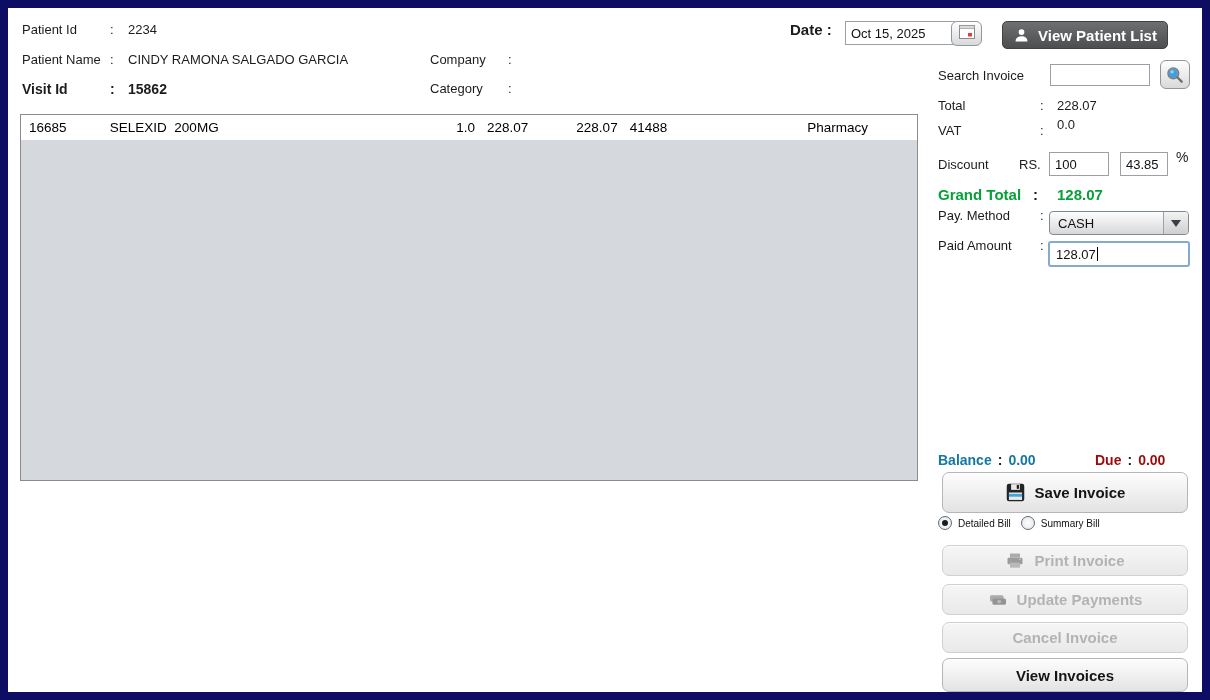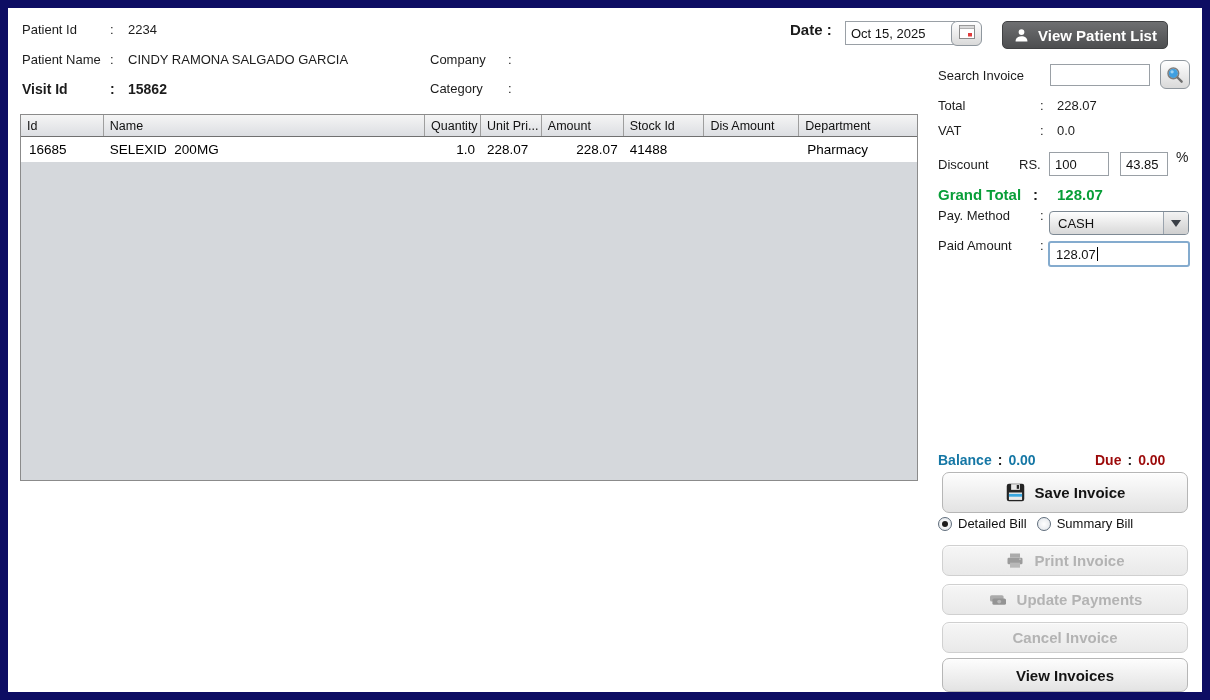--- a/index.html
+++ b/index.html
@@ -53,21 +53,21 @@
   .th{font-size:12.5px;color:#111;display:flex;align-items:center;padding-left:6px;box-sizing:border-box;border-right:1px solid #9e9e9e;overflow:hidden;white-space:nowrap;}
   .th:last-child{border-right:none;}
   .trow{display:flex;height:25px;background:#ffffff;}
   .td{font-size:13.5px;color:#000;display:flex;align-items:center;box-sizing:border-box;overflow:hidden;white-space:pre;padding:0 6px;}
   .td.r{justify-content:flex-end;text-align:center;}
   .c0{width:83px;} .c1{width:322px;} .c2{width:56px;} .c3{width:61px;}
   .c4{width:82px;} .c5{width:81px;} .c6{width:95px;} .c7{width:118px;}
   
   .radio{width:14px;height:14px;border-radius:50%;background:radial-gradient(#ffffff,#dfe3e8);border:1px solid #5f6d7c;box-sizing:border-box;position:relative;display:inline-block;}
   .radio.on::after{content:"";position:absolute;inset:3px;border-radius:50%;background:#1b1b1b;}
-  .radrow{position:absolute;left:938px;top:516px;display:flex;align-items:center;gap:6px;font-size:13px;color:#111;}
+  .radrow{position:absolute;left:938px;top:516px;display:flex;align-items:center;gap:6px;font-size:10px;color:#111;}
   .grp{position:absolute;display:flex;gap:6px;align-items:baseline;white-space:nowrap;}
 </style>
 </head>
 <body>
 
 <div class="frame"></div>
 
 <span class="abs lbl" style="left:22px;top:22px;">Patient Id</span>
 <span class="abs lbl" style="left:110px;top:22px;">:</span>
 <span class="abs lbl" style="left:128px;top:22px;">2234</span>
@@ -121,21 +121,21 @@
       </svg>
   </span>
 </div>
 
 <span class="abs lbl" style="left:938px;top:98px;">Total</span>
 <span class="abs lbl" style="left:1040px;top:98px;">:</span>
 <span class="abs lbl" style="left:1057px;top:98px;">228.07</span>
 
 <span class="abs lbl" style="left:938px;top:123px;text-align:right;">VAT</span>
 <span class="abs lbl" style="left:1040px;top:123px;">:</span>
-<span class="abs lbl" style="left:1057px;top:123px;text-align:right;">0.0</span>
+<span class="abs lbl" style="left:1057px;top:117px;text-align:right;">0.0</span>
 
 <span class="abs lbl" style="left:938px;top:157px;">Discount</span>
 <span class="abs lbl" style="left:1019px;top:157px;">RS.</span>
 <input class="txtin" style="left: 1049px; top: 152px; width: 60px; height: 24px;" value="100">
 <input class="txtin" style="left: 1120px; top: 152px; width: 48px; height: 24px;" value="43.85">
 <span class="abs lbl" style="left:1176px;top:149px;font-size:14px;">%</span>
 
 <span class="abs lbl b" style="left:938px;top:186px;font-size:15px;color:#089e38;">Grand Total</span>
 <span class="abs lbl b" style="left:1033px;top:186px;font-size:15px;">:</span>
 <span class="abs lbl b" style="left:1057px;top:186px;font-size:15px;color:#089e38;">128.07</span>
@@ -150,30 +150,20 @@
 </div>
 
 <span class="abs lbl" style="left:938px;top:238px;">Paid Amount</span>
 <span class="abs lbl" style="left:1040px;top:238px;">:</span>
 <div class="paid" style="left:1048px;top:241px;width:142px;height:26px;">
   <span>128.07</span>
   <span class="caret"></span>
 </div>
 
 <div class="tbl">
-  <div class="thead">
-    <div class="th c0">Id</div>
-    <div class="th c1">Name</div>
-    <div class="th c2">Quantity</div>
-    <div class="th c3">Unit Pri...</div>
-    <div class="th c4">Amount</div>
-    <div class="th c5">Stock Id</div>
-    <div class="th c6">Dis Amount</div>
-    <div class="th c7">Department</div>
-  </div>
   <div class="trow">
     <div class="td c0" style="padding-left:8px;">16685</div>
     <div class="td c1">SELEXID  200MG</div>
     <div class="td c2 r">1.0</div>
     <div class="td c3">228.07</div>
     <div class="td c4 r">228.07</div>
     <div class="td c5">41488</div>
     <div class="td c6"></div>
     <div class="td c7" style="padding-left:8px;">Pharmacy</div>
   </div>

